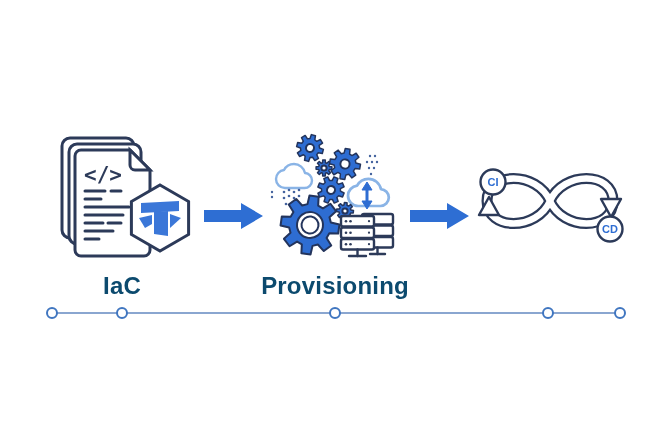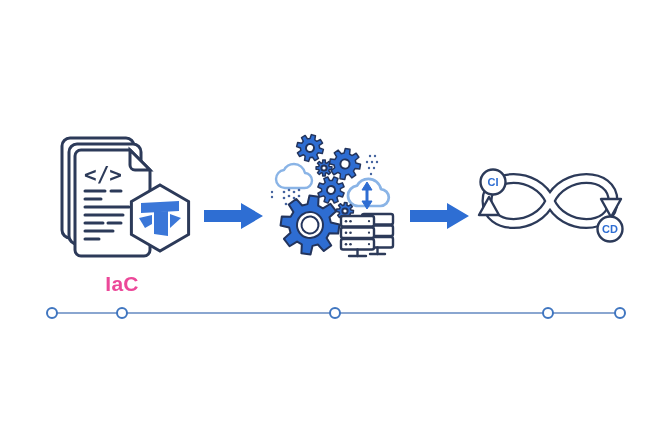--- a/index.html
+++ b/index.html
@@ -3,21 +3,21 @@
 <meta charset="utf-8">
 <style>
   html,body{margin:0;padding:0;background:#fff;}
   #canvas{
     position:relative;width:671px;height:448px;background:#ffffff;overflow:hidden;
     font-family:"Liberation Sans",sans-serif;
   }
   .stage-icon{position:absolute;}
   .stage-label{
     position:absolute;top:272px;transform:translateX(-50%);
-    font-size:21px;font-weight:bold;color:#ec4899;letter-spacing:.2px;white-space:nowrap;
+    font-size:24px;font-weight:bold;color:#0c4a6e;letter-spacing:.2px;white-space:nowrap;
   }
   .page{fill:#ffffff;stroke:#2c3a59;stroke-width:3;}
   .doc-line{stroke:#2c3a59;stroke-width:3;stroke-linecap:round;}
   .hex{fill:#ffffff;stroke:#2c3a59;stroke-width:3;}
   .logo{fill:#3b77d8;}
   .code-text{font-family:"DejaVu Sans Mono","Liberation Mono",monospace;font-weight:bold;font-size:21px;fill:#2c3a59;}
   .arrow-poly{fill:#2e6ed3;}
   .gear-body{fill:#2e6dd2;stroke:#23345c;stroke-width:1.5;stroke-linejoin:round;}
   .gear-body.big{stroke-width:2;}
   .gear-hole{fill:#ffffff;stroke:#23345c;stroke-width:2;}
@@ -184,20 +184,21 @@
       <circle class="badge" cx="18" cy="29" r="12.5"></circle>
       <text class="badge-text" x="18" y="33">CI</text>
     </g>
     <g>
       <circle class="badge" cx="135" cy="76" r="12.5"></circle>
       <text class="badge-text" x="135" y="80">CD</text>
     </g>
   </svg>
 
   <div class="stage-label" style="left:122px">IaC</div>
+  <div class="stage-label" style="left:335px">Provisioning</div>
 
   <svg style="position:absolute;left:0;top:303px" width="671" height="22" viewBox="0 0 671 22">
     <line class="tl-line" x1="52" y1="10" x2="620" y2="10"></line>
     <g id="timeline-nodes">
         <circle cx="52" cy="10" r="5" class="tl-node"></circle>
         <circle cx="122" cy="10" r="5" class="tl-node"></circle>
         <circle cx="335" cy="10" r="5" class="tl-node"></circle>
         <circle cx="548" cy="10" r="5" class="tl-node"></circle>
         <circle cx="620" cy="10" r="5" class="tl-node"></circle>
       </g>

